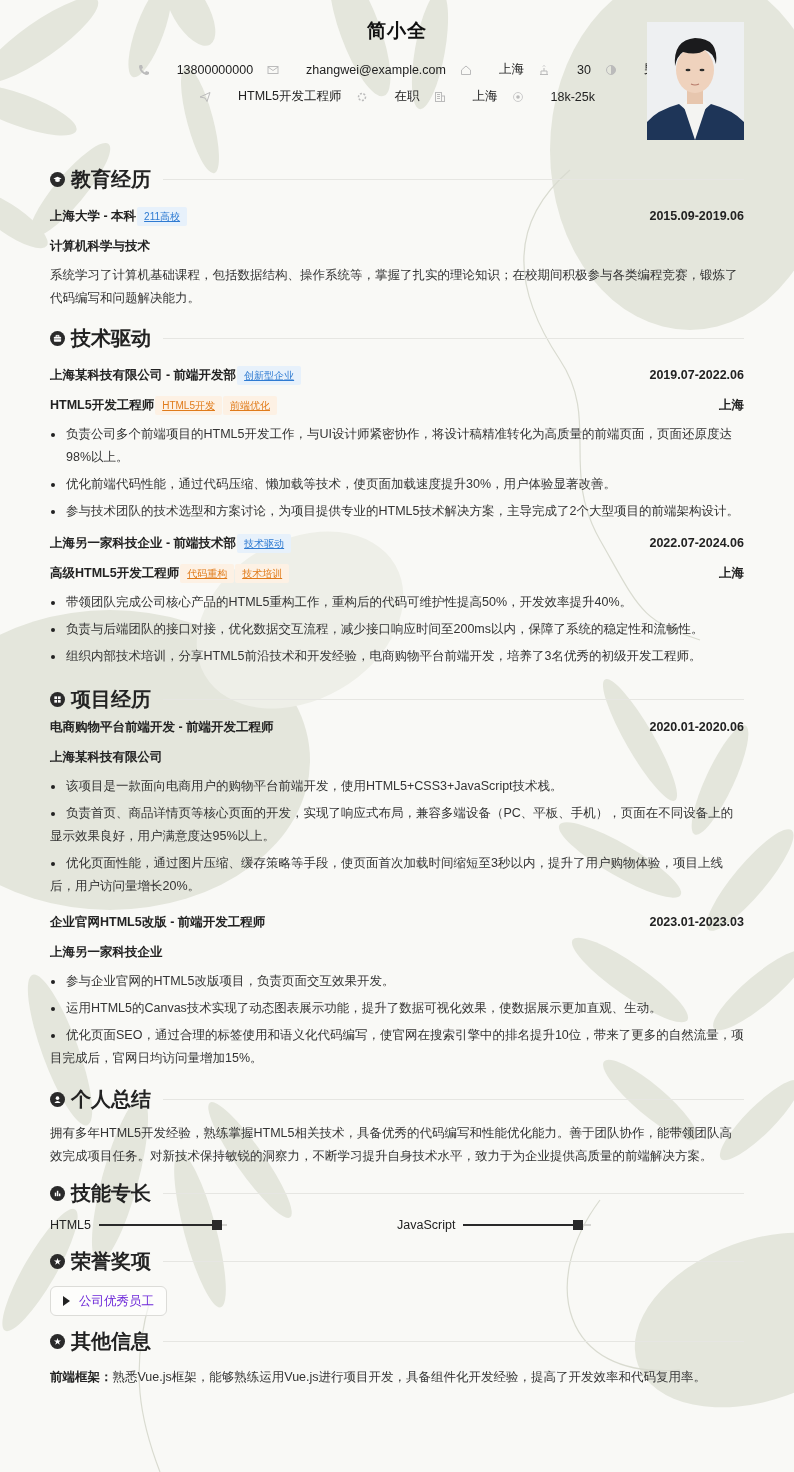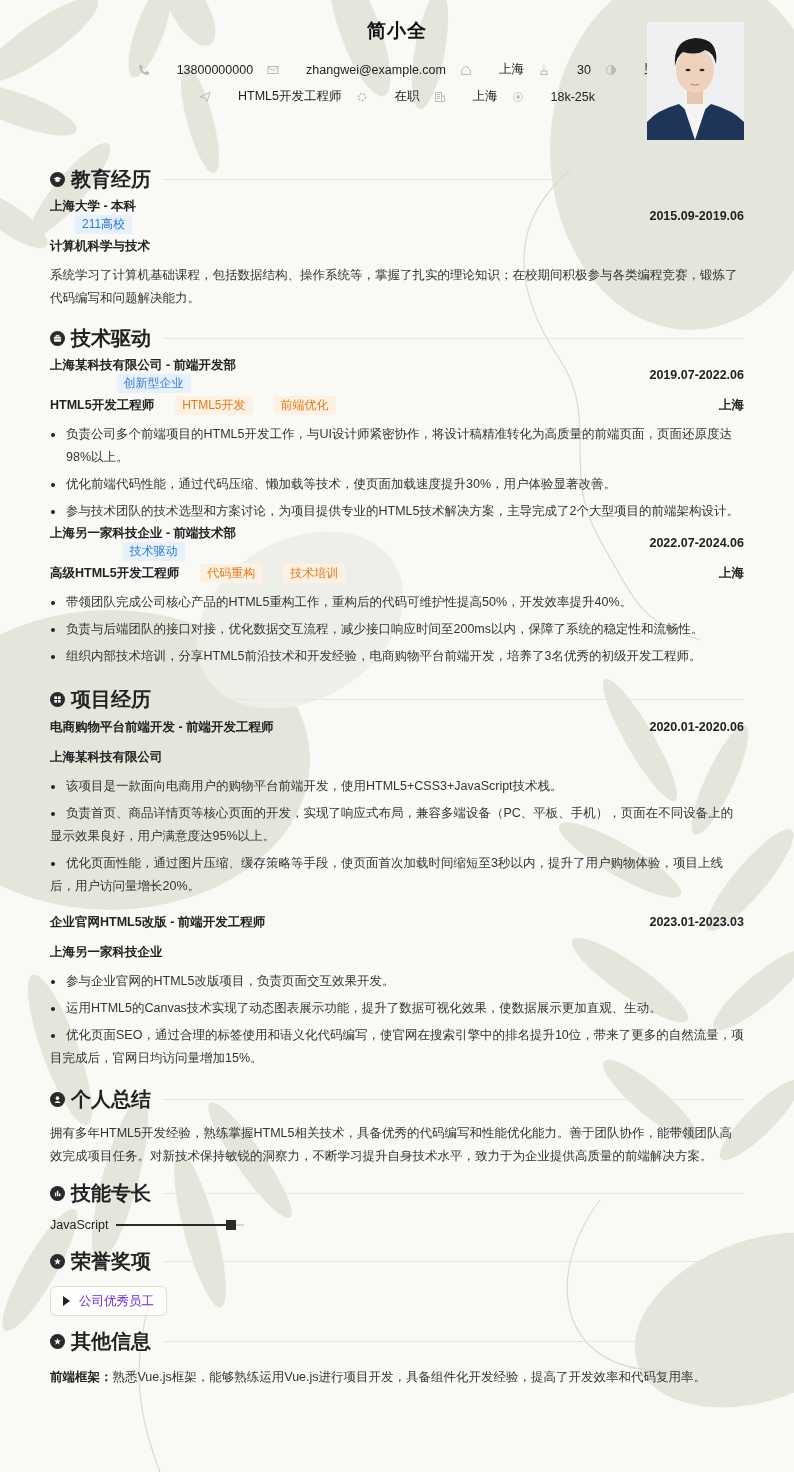--- a/index.html
+++ b/index.html
@@ -47,25 +47,26 @@
       width: 15px; height: 15px; border-radius: 50%; background: #2a2a2a;
       display: inline-flex; align-items: center; justify-content: center;
       margin-right: 6px; flex-shrink: 0;
     }
     .section-title .sic svg { width: 9px; height: 9px; }
     .section-title .stext { font-size: 20px; font-weight: bold; color: #222; white-space: nowrap; }
     .section-title .sline { flex: 1; height: 1px; background: #e6e6e2; margin-left: 12px; }
 
     .row { display: flex; justify-content: space-between; align-items: center; }
     .entry-head { height: 24px; margin-top: 12px; }
-    .entry-head .left { display: flex; align-items: center; flex-direction: column; }
+    .entry-head .left { display: flex; align-items: center; }
     .bold { font-weight: bold; color: #222; font-size: 12.5px; }
     .tag {
-      font-size: 12px; padding: 1px 7px; margin-left: 21px; border-radius: 2px;
+      font-size: 10px; padding: 1px 7px; margin-left: 1px; border-radius: 2px;
       line-height: 17px;
+      text-decoration: underline;
     }
     .tag.blue { color: #2f7bd2; background: #e7f1fb; }
     .tag.orange { color: #e07b1a; background: #fdf1e4; }
     .sub-head { height: 24px; margin-top: 6px; }
     .desc { font-size: 12.5px; line-height: 23px; color: #333; margin-top: 6px; }
 
     ul.bullets { list-style: none; margin-top: 6px; }
     ul.bullets li {
       position: relative; padding-left: 16px; line-height: 23px; font-size: 12.5px; color: #333;
       margin-bottom: 4px;
@@ -405,20 +406,27 @@
           <rect x="2" y="4" width="1.6" height="4" fill="#fff"></rect>
           <rect x="4.3" y="2" width="1.6" height="6" fill="#fff"></rect>
           <rect x="6.6" y="5" width="1.6" height="3" fill="#fff"></rect>
         </svg>
     </span>
     <span class="stext">技能专长</span>
     <span class="sline"></span>
   </div>
   <div class="skills" style="margin-top:4px;">
     <div class="skill">
+      <span class="sname">HTML5</span>
+      <span class="track">
+        <span class="fill" style="width: 118px;"></span>
+          <span class="thumb" style="left: 113px;"></span>
+      </span>
+    </div>
+    <div class="skill">
       <span class="sname">JavaScript</span>
       <span class="track">
         <span class="fill" style="width: 115px;"></span>
           <span class="thumb" style="left: 110px;"></span>
       </span>
     </div>
   </div>
 
   
   <div class="section-title" style="margin-top:8px;">

